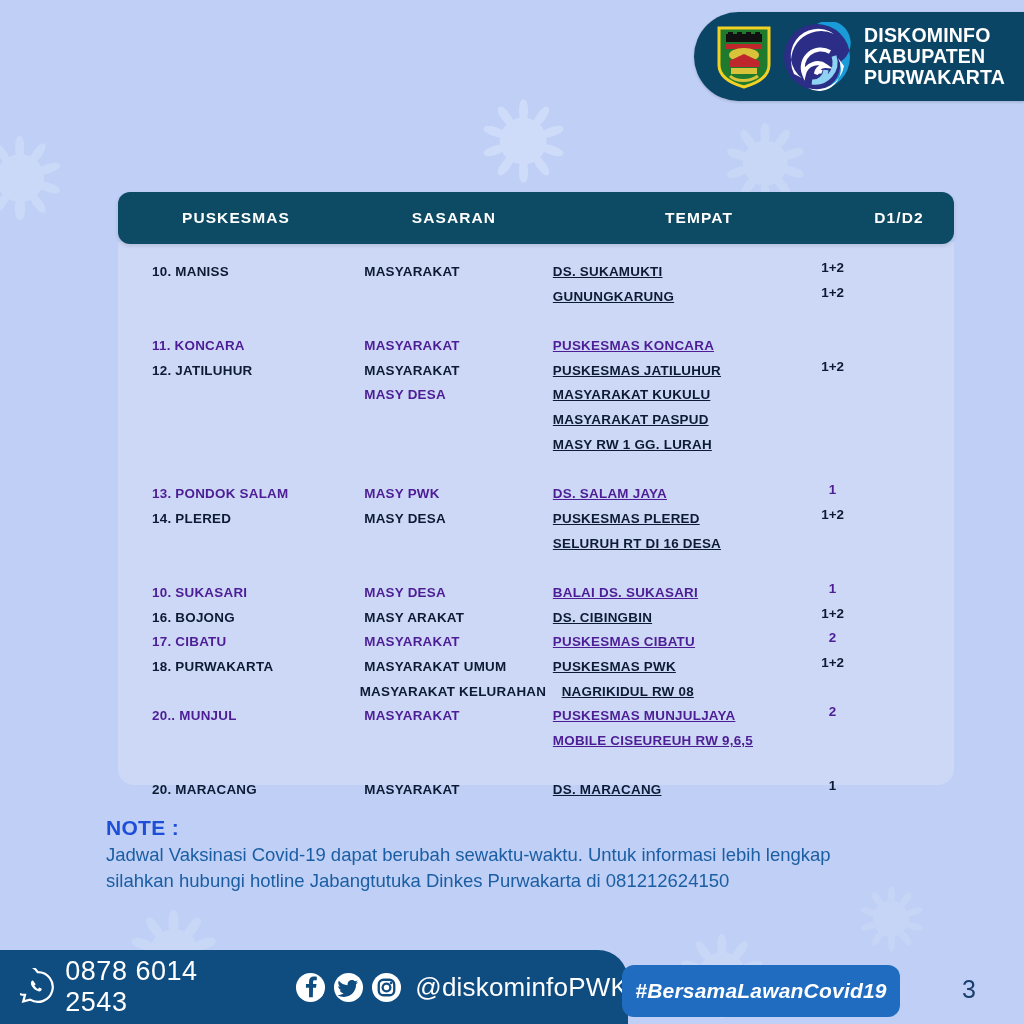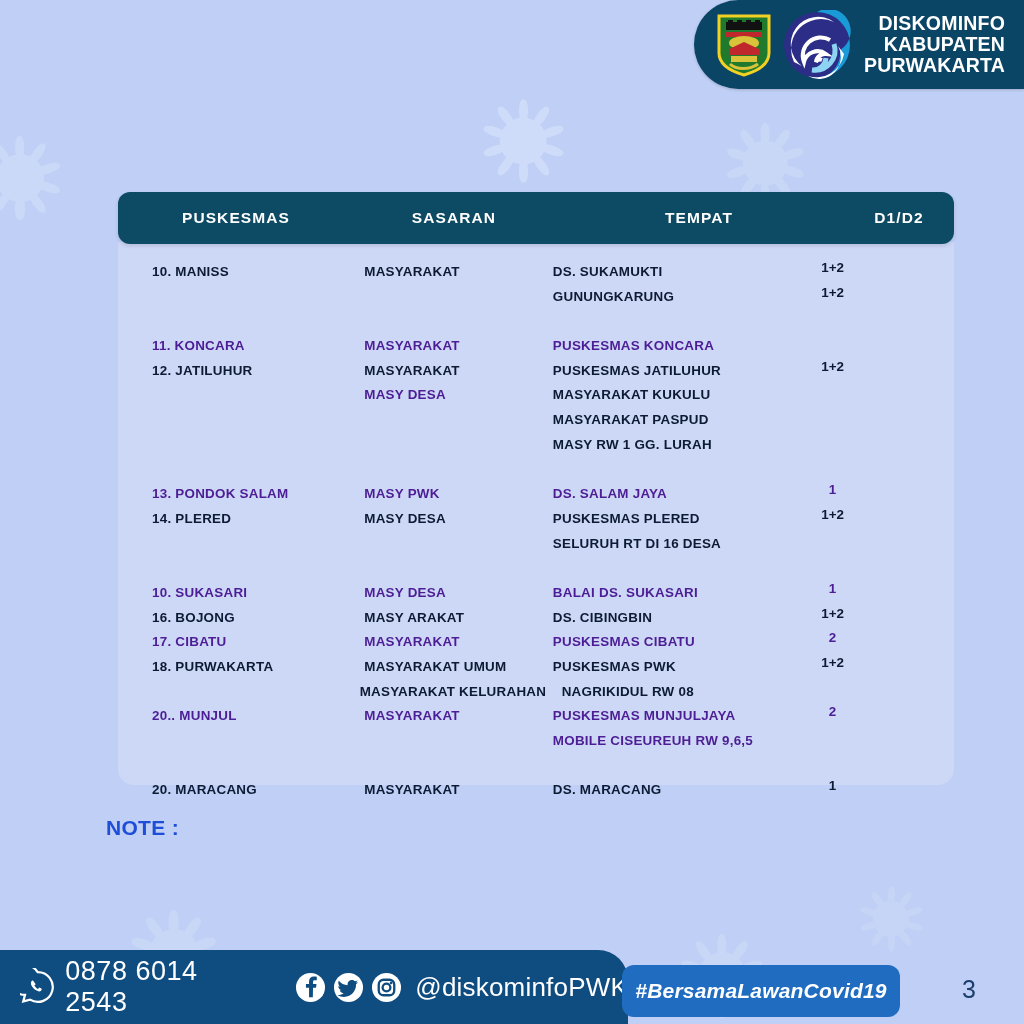--- a/index.html
+++ b/index.html
@@ -11,26 +11,25 @@
 
   
   .virus{position:absolute;pointer-events:none;}
   .virus .core{position:absolute;left:50%;top:50%;transform:translate(-50%,-50%);
     border-radius:50%;background:currentColor;}
   .virus .spike{position:absolute;left:50%;top:50%;background:currentColor;
     border-radius:40% 40% 45% 45%;transform-origin:50% 0%;}
 
   
   #brand-banner{
-    position:absolute;top:0;right:0;height:89px;width:330px;
+    position:absolute;top:12px;right:0;height:89px;width:330px;
     background:#0b4566;
     border-bottom-left-radius:48px;border-top-left-radius:48px;
     display:flex;align-items:center;padding-left:22px;box-sizing:border-box;
     box-shadow:0 1px 3px rgba(0,0,0,.18);
-    text-align:right;
   }
   #brand-banner .shield{width:56px;height:64px;margin-right:10px;flex:0 0 auto;}
   #brand-banner .swirl{width:70px;height:70px;margin-right:12px;flex:0 0 auto;}
   #brand-banner .brand-text{
     color:#ffffff;font-weight:bold;font-size:19.5px;line-height:21px;letter-spacing:.2px;
   }
 
   
   #schedule-card{
     position:absolute;left:118px;top:242px;width:836px;height:543px;
@@ -50,21 +49,21 @@
   .col-sas {width:200px;}
   .col-tem {width:290px;}
   .col-d12 {width:110px;}
 
   
   #table-body{position:absolute;left:106px;top:264px;width:777px;}
   .trow{display:flex;align-items:flex-start;height:24.7px;}
   .cell{font-size:13.4px;font-weight:bold;letter-spacing:.25px;white-space:nowrap;}
   .c-pusk{width:236px;padding-left:46px;box-sizing:border-box;}
   .c-sas {width:200px;padding-left:38px;box-sizing:border-box;}
-  .c-tem {width:290px;padding-left:40px;box-sizing:border-box;}
+  .c-tem {width:290px;padding-left:40px;box-sizing:border-box;text-decoration:underline;}
   .c-d12 {width:110px;text-align:center;font-size:13.4px;font-weight:bold;}
   .dark {color:#0c1b33;}
   .teal {color:#4c1d95;}
   .spacer{height:24.7px;}
 
   
   .c-d12 span{display:inline-block;position:relative;top:-4px;}
 
   
   #note-block{position:absolute;left:106px;top:816px;width:790px;color:#13508f;}
@@ -323,20 +322,21 @@
     <div class="trow">
       <div class="cell c-pusk dark">20. MARACANG</div>
       <div class="cell c-sas dark">MASYARAKAT</div>
       <div class="cell c-tem dark">DS. MARACANG</div>
       <div class="c-d12 dark"><span>1</span></div>
     </div>
   </div>
 
 <div id="note-block">
   <div id="note-title">NOTE :</div>
+  <div id="note-body">Jadwal Vaksinasi Covid-19 dapat berubah sewaktu-waktu. Untuk informasi lebih lengkap silahkan hubungi hotline Jabangtutuka Dinkes Purwakarta di 081212624150</div>
 </div>
 
 <div id="footer-bar">
   <svg width="38" height="38" viewBox="0 0 38 38">
     <path d="M19 3 A16 16 0 1 0 5.4 27.5 L3.5 34.5 L10.8 32.6 A16 16 0 1 0 19 3 Z" fill="none" stroke="#ffffff" stroke-width="2.4"></path>
     <path d="M14 12 c-0.8 0 -1.6 0.4 -2 1.4 c-0.6 1.4 -0.2 3.4 1.2 5.4 c1.6 2.3 3.6 3.8 5.8 4.6
              c1.6 0.6 2.8 0.4 3.6 -0.4 c0.6 -0.6 0.9 -1.4 0.8 -2 l-2.6 -1.4 l-1.5 1.6
              c-1.4 -0.6 -3 -2 -3.9 -3.7 l1.5 -1.4 Z" fill="#ffffff"></path>
   </svg>
   <div class="wa-num">0878 6014 2543</div>

